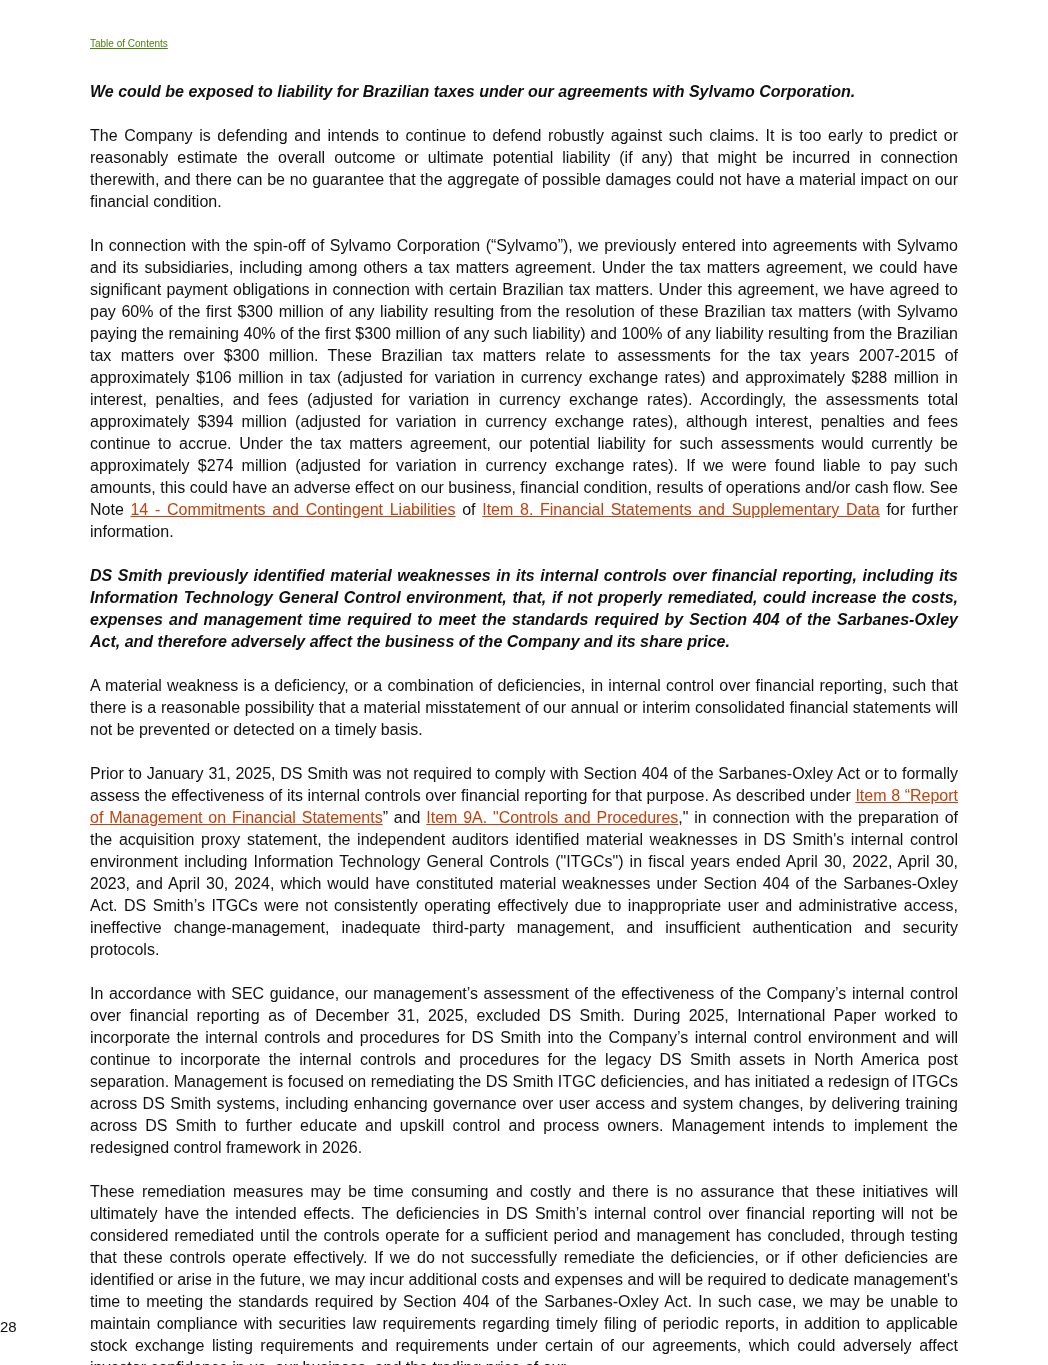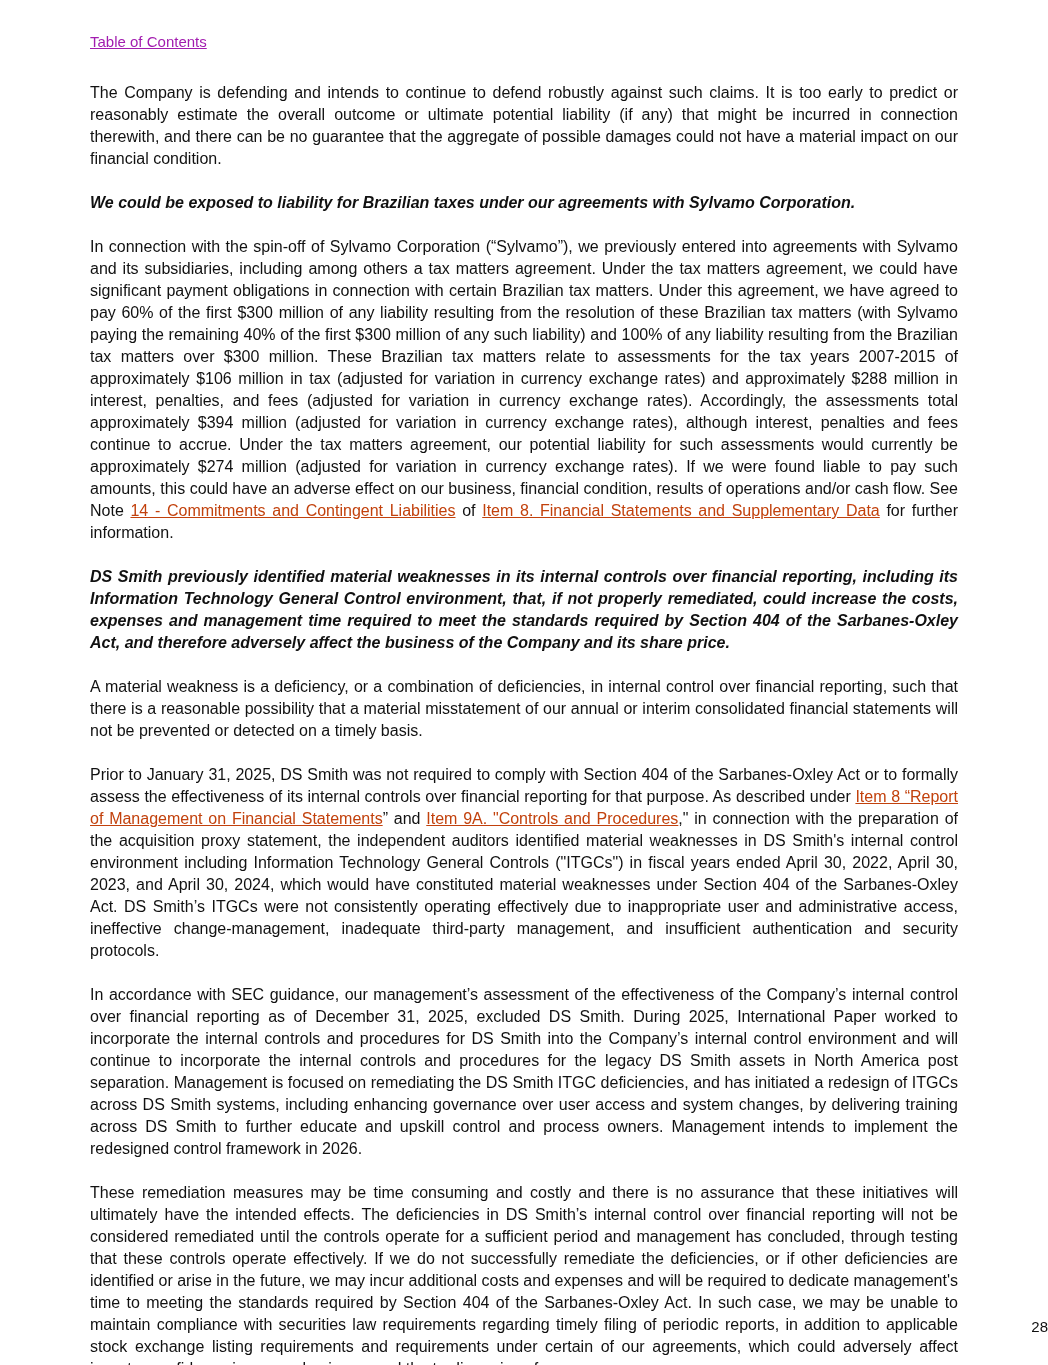--- a/index.html
+++ b/index.html
@@ -12,22 +12,22 @@
     height: 1365px;
     position: relative;
     font-family: "Liberation Sans", sans-serif;
     color: #111111;
   }
   .page {
     padding: 33px 90px 0 90px;
   }
   .toc-link {
     display: inline-block;
-    font-size: 15px;
-    color: #a21caf;
+    font-size: 10px;
+    color: #4d7c0f;
     text-decoration: underline;
     margin-bottom: 32px;
     cursor: pointer;
   }
   .para {
     font-size: 16px;
     line-height: 22px;
     text-align: justify;
     margin: 0 0 22px 0;
   }
@@ -38,35 +38,35 @@
   .doc-link {
     color: #c2410c;
     text-decoration: underline;
     cursor: pointer;
   }
   .page-footer {
     position: absolute;
     bottom: 30px;
     left: 0;
     width: 100%;
-    text-align: right;
+    text-align: left;
     font-size: 15px;
     color: #111111;
   }
 </style>
 </head>
 <body>
 
 <div class="page">
 
   <a href="#" class="toc-link">Table of Contents</a>
 
+  <p class="para heading">We could be exposed to liability for Brazilian taxes under our agreements with Sylvamo Corporation.</p>
+
   <p class="para">The Company is defending and intends to continue to defend robustly against such claims. It is too early to predict or reasonably estimate the overall outcome or ultimate potential liability (if any) that might be incurred in connection therewith, and there can be no guarantee that the aggregate of possible damages could not have a material impact on our financial condition.</p>
-
-  <p class="para heading">We could be exposed to liability for Brazilian taxes under our agreements with Sylvamo Corporation.</p>
 
   <p class="para"><span>In connection with the spin-off of Sylvamo Corporation (“Sylvamo”), we previously entered into agreements with Sylvamo and its subsidiaries, including among others a tax matters agreement. Under the tax matters agreement, we could have significant payment obligations in connection with certain Brazilian tax matters. Under this agreement, we have agreed to pay 60% of the first $300 million of any liability resulting from the resolution of these Brazilian tax matters (with Sylvamo paying the remaining 40% of the first $300 million of any such liability) and 100% of any liability resulting from the Brazilian tax matters over $300 million. These Brazilian tax matters relate to assessments for the tax years 2007-2015 of approximately $106 million in tax (adjusted for variation in currency exchange rates) and approximately $288 million in interest, penalties, and fees (adjusted for variation in currency exchange rates). Accordingly, the assessments total approximately $394 million (adjusted for variation in currency exchange rates), although interest, penalties and fees continue to accrue. Under the tax matters agreement, our potential liability for such assessments would currently be approximately $274 million (adjusted for variation in currency exchange rates). If we were found liable to pay such amounts, this could have an adverse effect on our business, financial condition, results of operations and/or cash flow. See Note </span><a href="#" class="doc-link">14 - Commitments and Contingent Liabilities</a><span> of </span><a href="#" class="doc-link">Item 8. Financial Statements and Supplementary Data</a><span> for further information.</span></p>
 
   <p class="para heading">DS Smith previously identified material weaknesses in its internal controls over financial reporting, including its Information Technology General Control environment, that, if not properly remediated, could increase the costs, expenses and management time required to meet the standards required by Section 404 of the Sarbanes-Oxley Act, and therefore adversely affect the business of the Company and its share price.</p>
 
   <p class="para">A material weakness is a deficiency, or a combination of deficiencies, in internal control over financial reporting, such that there is a reasonable possibility that a material misstatement of our annual or interim consolidated financial statements will not be prevented or detected on a timely basis.</p>
 
   <p class="para"><span>Prior to January 31, 2025, DS Smith was not required to comply with Section 404 of the Sarbanes-Oxley Act or to formally assess the effectiveness of its internal controls over financial reporting for that purpose. As described under </span><a href="#" class="doc-link">Item 8 “Report of Management on Financial Statements</a><span>” and </span><a href="#" class="doc-link">Item 9A. "Controls and Procedures</a><span>," in connection with the preparation of the acquisition proxy statement, the independent auditors identified material weaknesses in DS Smith's internal control environment including Information Technology General Controls ("ITGCs") in fiscal years ended April 30, 2022, April 30, 2023, and April 30, 2024, which would have constituted material weaknesses under Section 404 of the Sarbanes-Oxley Act. DS Smith’s ITGCs were not consistently operating effectively due to inappropriate user and administrative access, ineffective change-management, inadequate third-party management, and insufficient authentication and security protocols.</span></p>
 
   <p class="para">In accordance with SEC guidance, our management’s assessment of the effectiveness of the Company’s internal control over financial reporting as of December 31, 2025, excluded DS Smith. During 2025, International Paper worked to incorporate the internal controls and procedures for DS Smith into the Company’s internal control environment and will continue to incorporate the internal controls and procedures for the legacy DS Smith assets in North America post separation. Management is focused on remediating the DS Smith ITGC deficiencies, and has initiated a redesign of ITGCs across DS Smith systems, including enhancing governance over user access and system changes, by delivering training across DS Smith to further educate and upskill control and process owners. Management intends to implement the redesigned control framework in 2026.</p>

